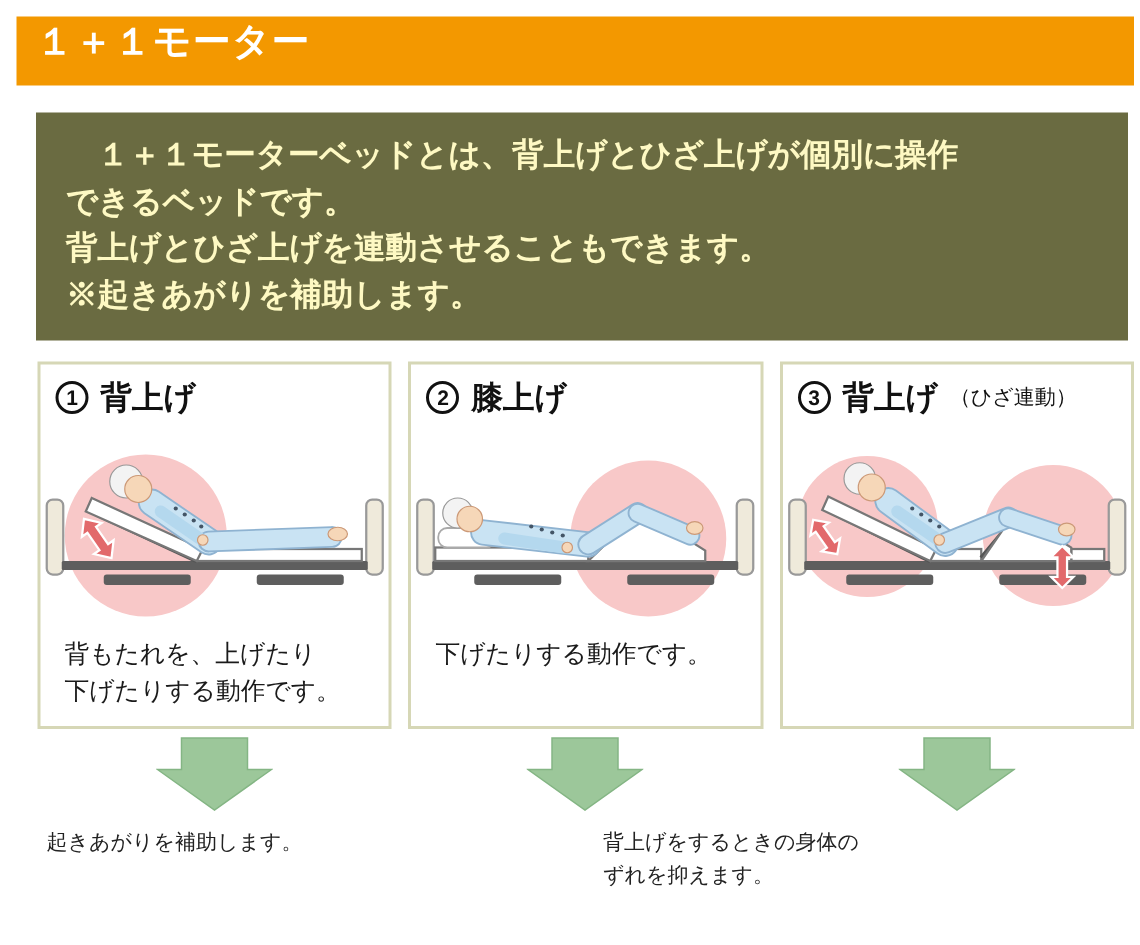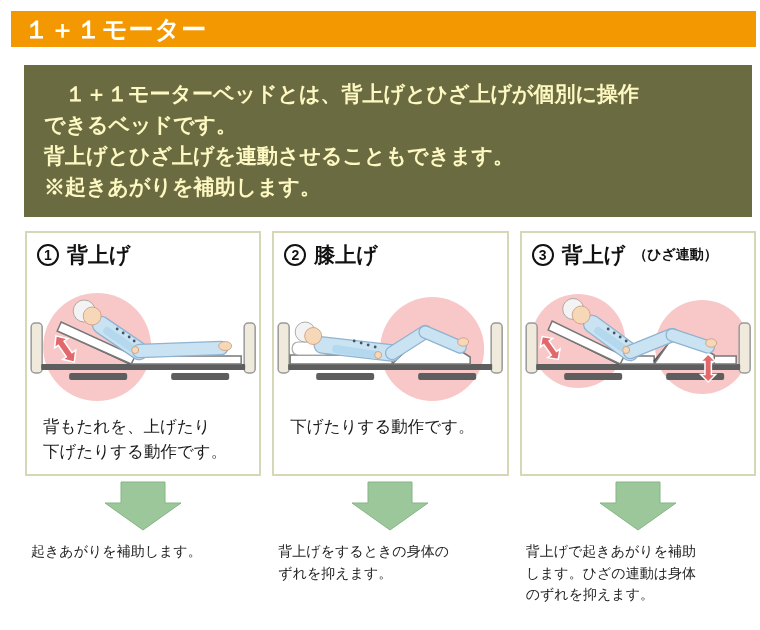--- a/index.html
+++ b/index.html
@@ -2,43 +2,43 @@
 <html><head>
 <meta charset="utf-8">
 <style>
   html,body { margin:0; padding:0; }
   body {
     width:760px; height:630px; background:#ffffff;
     font-family:"Liberation Sans", sans-serif; overflow:hidden;
     -webkit-font-smoothing:antialiased;
   }
   .banner {
-    margin:11px 4px 0 11px; height:36px; background:#F39800;
-    display:flex; align-items:center; padding-left:13px; box-sizing:border-box;
+    margin:11px 4px 0 11px; height:46px; background:#F39800;
+    display:flex; align-items:flex-start; padding-left:13px; box-sizing:border-box;
   }
   .banner-title { color:#ffffff; font-size:25px; font-weight:bold; letter-spacing:1px; }
 
   .intro {
     margin:18px 8px 0 24px; background:#6A6B41; color:#fef9c3;
     padding:13px 20px 15px 20px; font-size:21px; font-weight:bold; line-height:1.48;
   }
 
   .cols { display:flex; gap:11px; margin-left:25px; margin-right:4px; }
   .cards-row { margin-top:14px; }
   .card { flex:1; min-width:0; border:2px solid #D6D7B6; background:#ffffff; }
   .card-title {
     display:flex; align-items:center; gap:8px; padding:8px 10px 0 10px;
     font-size:21px; font-weight:bold; color:#111111; white-space:nowrap;
   }
   .badge {
     width:22px; height:22px; border:2px solid #111111; border-radius:50%;
     display:inline-flex; align-items:center; justify-content:center;
     font-size:14px; font-weight:bold; flex:none; box-sizing:border-box;
   }
-  .suffix { font-size:14px; font-weight:bold; }
+  .suffix { font-size:14px; font-weight:normal; }
   .illustration { display:block; width:100%; height:145px; }
   .desc { padding:0 10px 10px 16px; font-size:16.5px; line-height:1.5; color:#1a1a1a; }
 
   .arrow-row { margin-top:5px; }
   .arrow-cell { flex:1; display:flex; justify-content:center; }
 
   .result-row { margin-top:10px; }
   .result { flex:1; font-size:14px; line-height:1.55; color:#222222; padding:0 4px 0 6px; box-sizing:border-box; }
 
   
@@ -211,18 +211,13 @@
 </div>
 
 <div class="cols result-row">
   <div class="result">
     <div>起きあがりを補助します。</div>
   </div>
   <div class="result">
     <div>背上げをするときの身体の</div>
     <div>ずれを抑えます。</div>
   </div>
-  <div class="result">
-    <div>背上げで起きあがりを補助</div>
-    <div>します。ひざの連動は身体</div>
-    <div>のずれを抑えます。</div>
-  </div>
 </div>
 
 </body></html>

